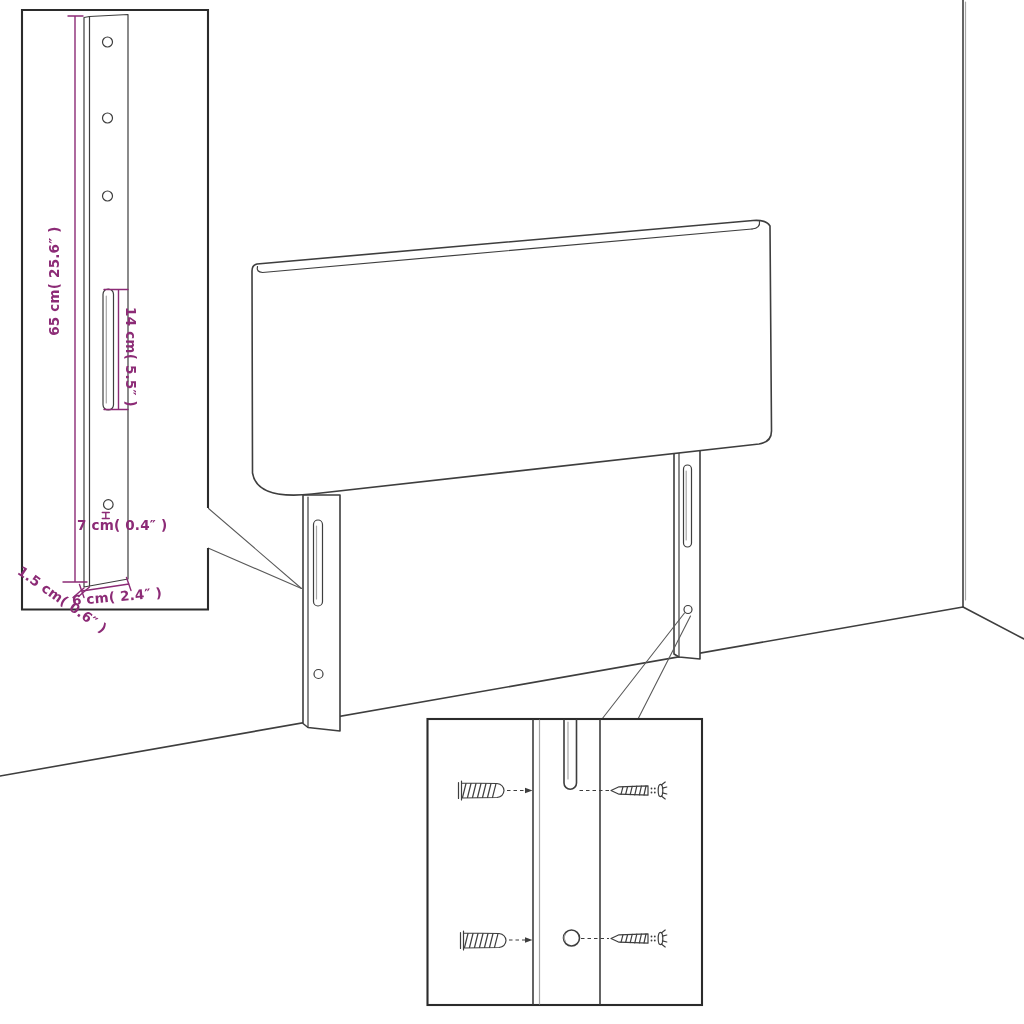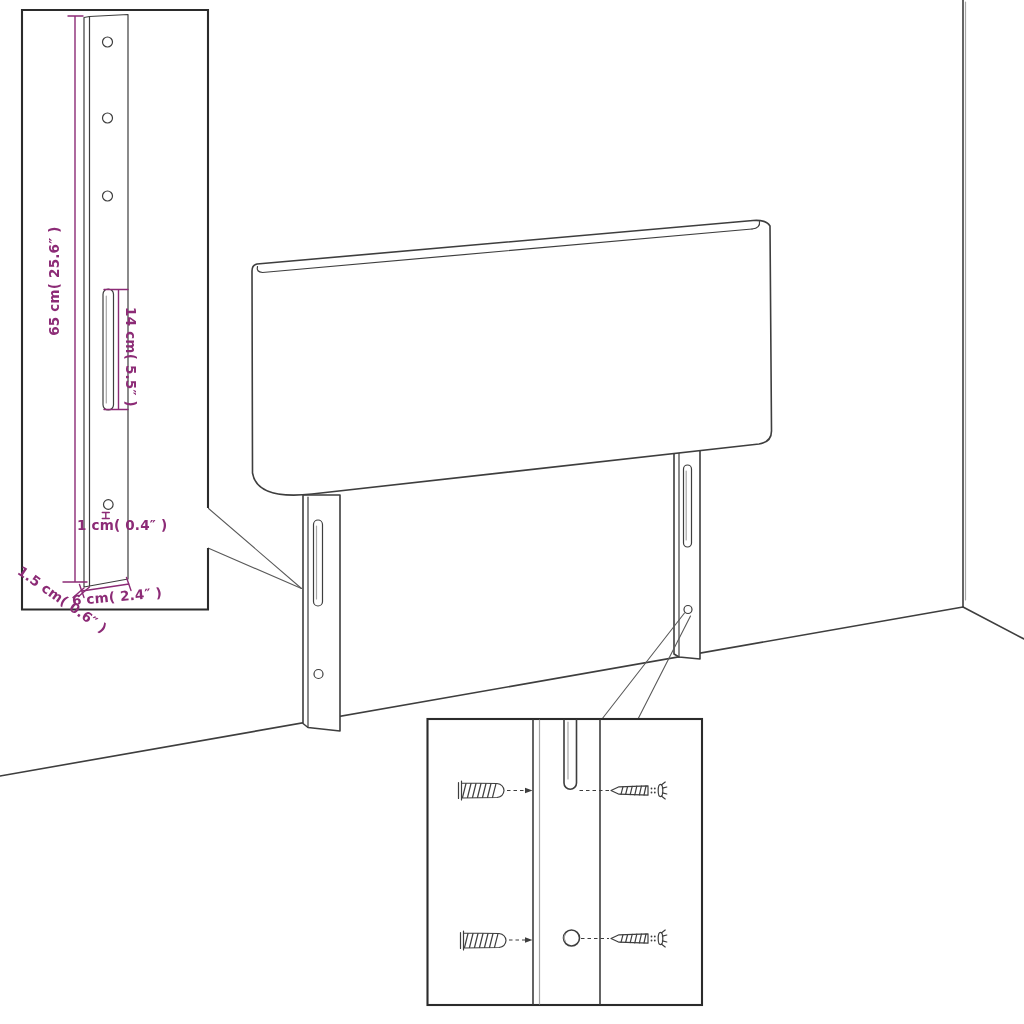--- a/index.html
+++ b/index.html
@@ -165,19 +165,19 @@
         <ellipse class="ln-thin" cx="660.5" cy="790.5" rx="2.3" ry="6.2"></ellipse>
         <path class="ln-thin" d="M661.3,785 L665.2,782 M662.4,788.2 L666.8,787 M662.4,792.8 L666.8,794 M661.3,796 L665.2,799"></path>
       </g>
     </g>
   </svg>
 
   <div class="dim-label" style="left:55px;top:281px;transform:translate(-50%,-50%) rotate(-90deg);">65 cm( 25.6″ )</div>
 
   <div class="dim-label" style="left:130px;top:357px;transform:translate(-50%,-50%) rotate(90deg);">14 cm( 5.5″ )</div>
 
-  <div class="dim-label" style="left:77px;top:519px;">1 cm( 0.4″ )</div>
+  <div class="dim-label" style="left:77px;top:519px;">7 cm( 0.4″ )</div>
 
   <div class="dim-label" style="left:62px;top:600px;transform:translate(-50%,-50%) rotate(35deg);">1.5 cm( 0.6″ )</div>
 
   <div class="dim-label" style="left:117px;top:597px;transform:translate(-50%,-50%) rotate(-5deg);">6 cm( 2.4″ )</div>
 
 </div>
 
 </body></html>

